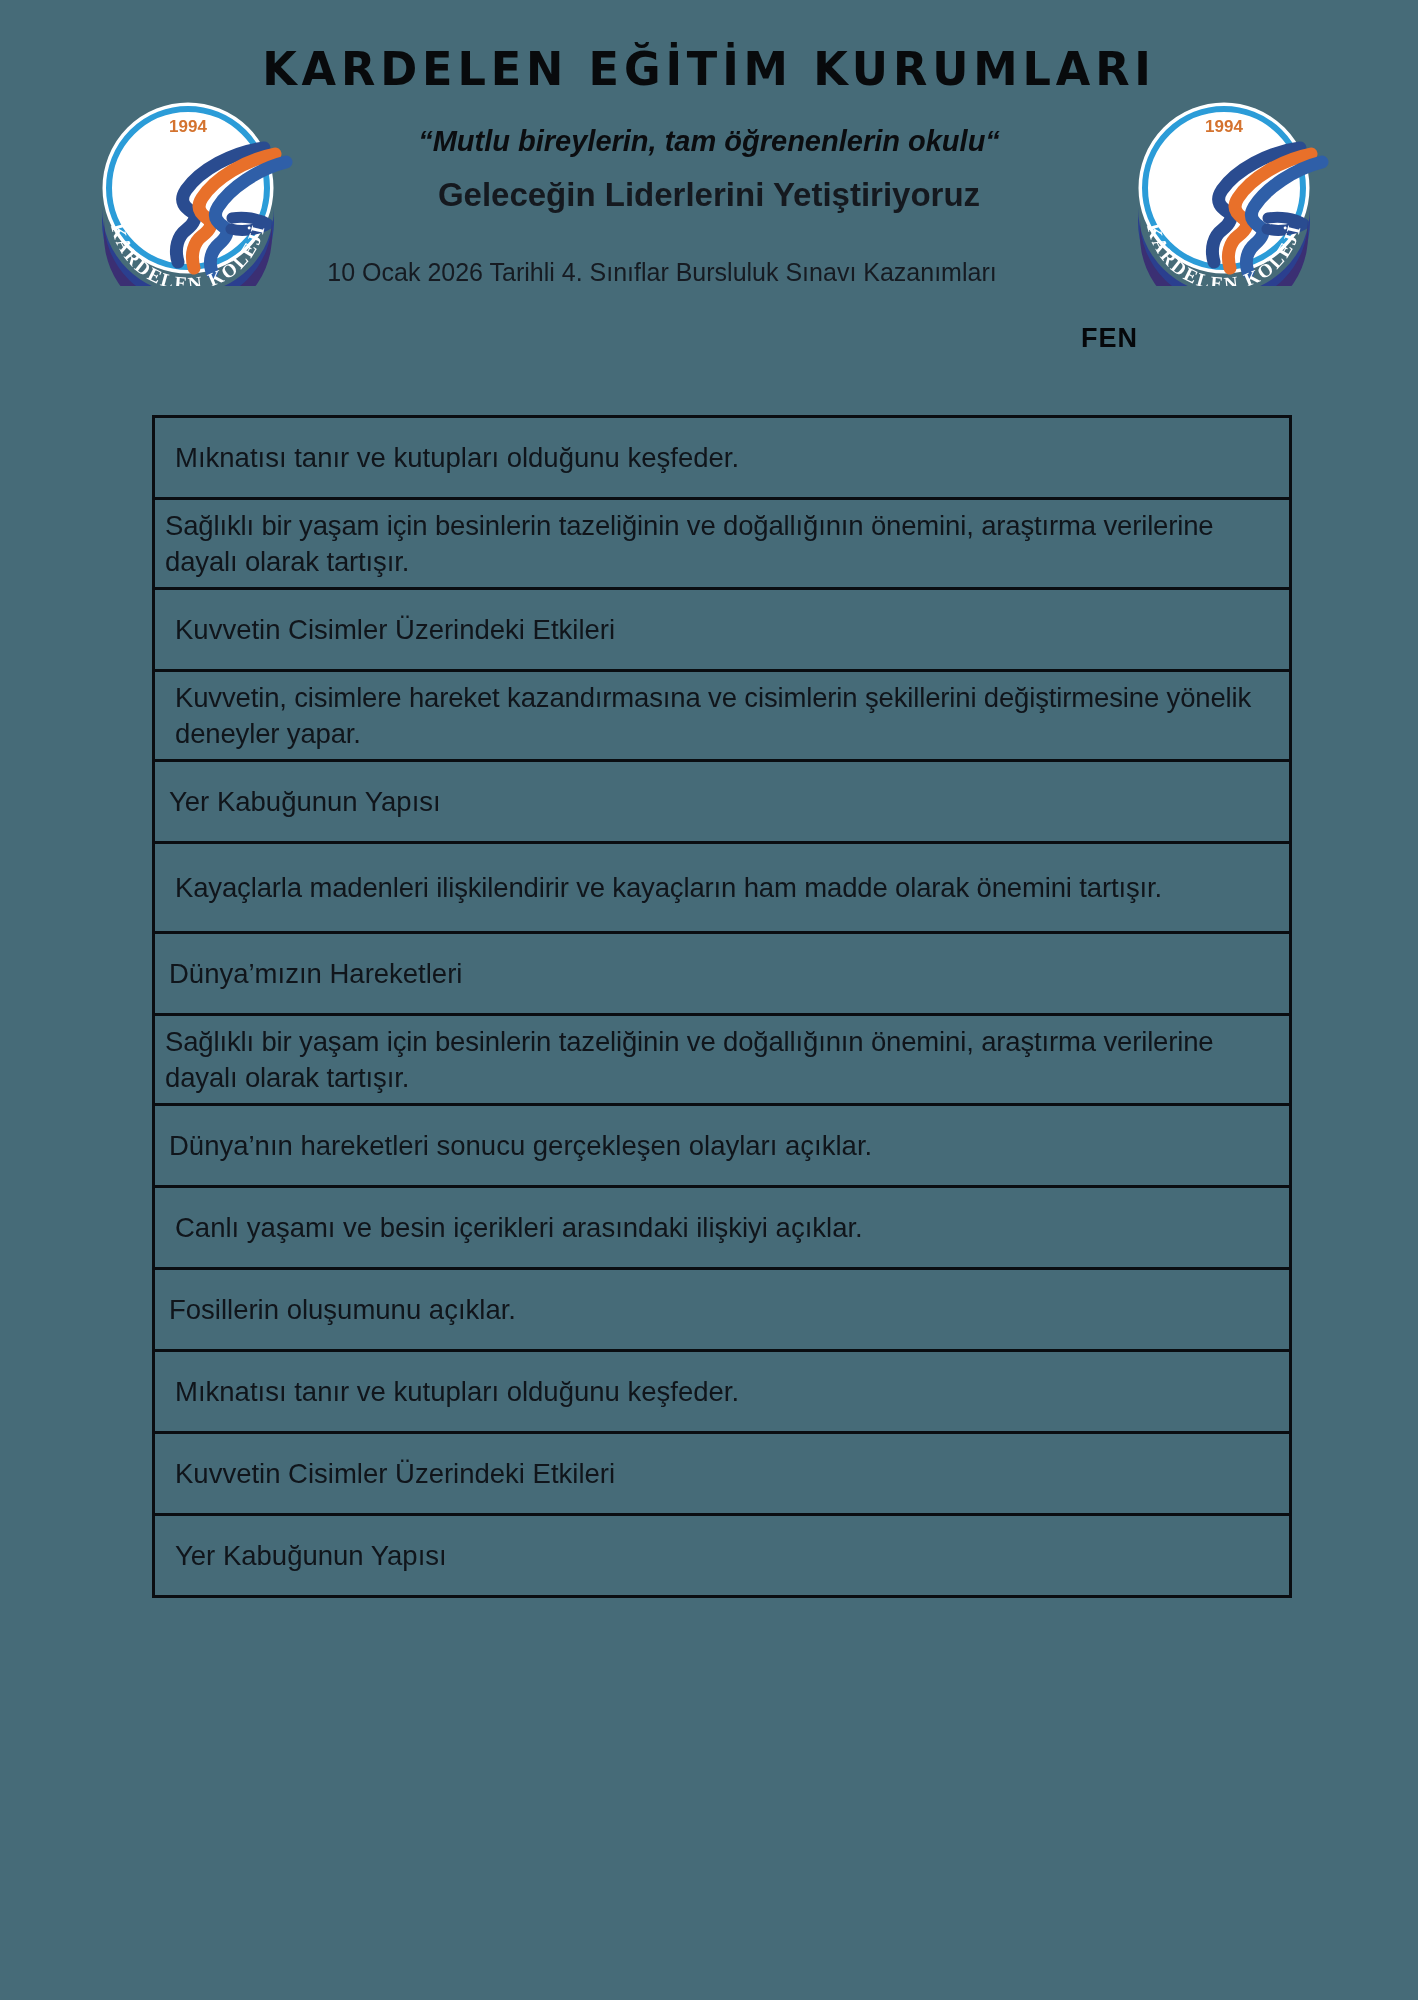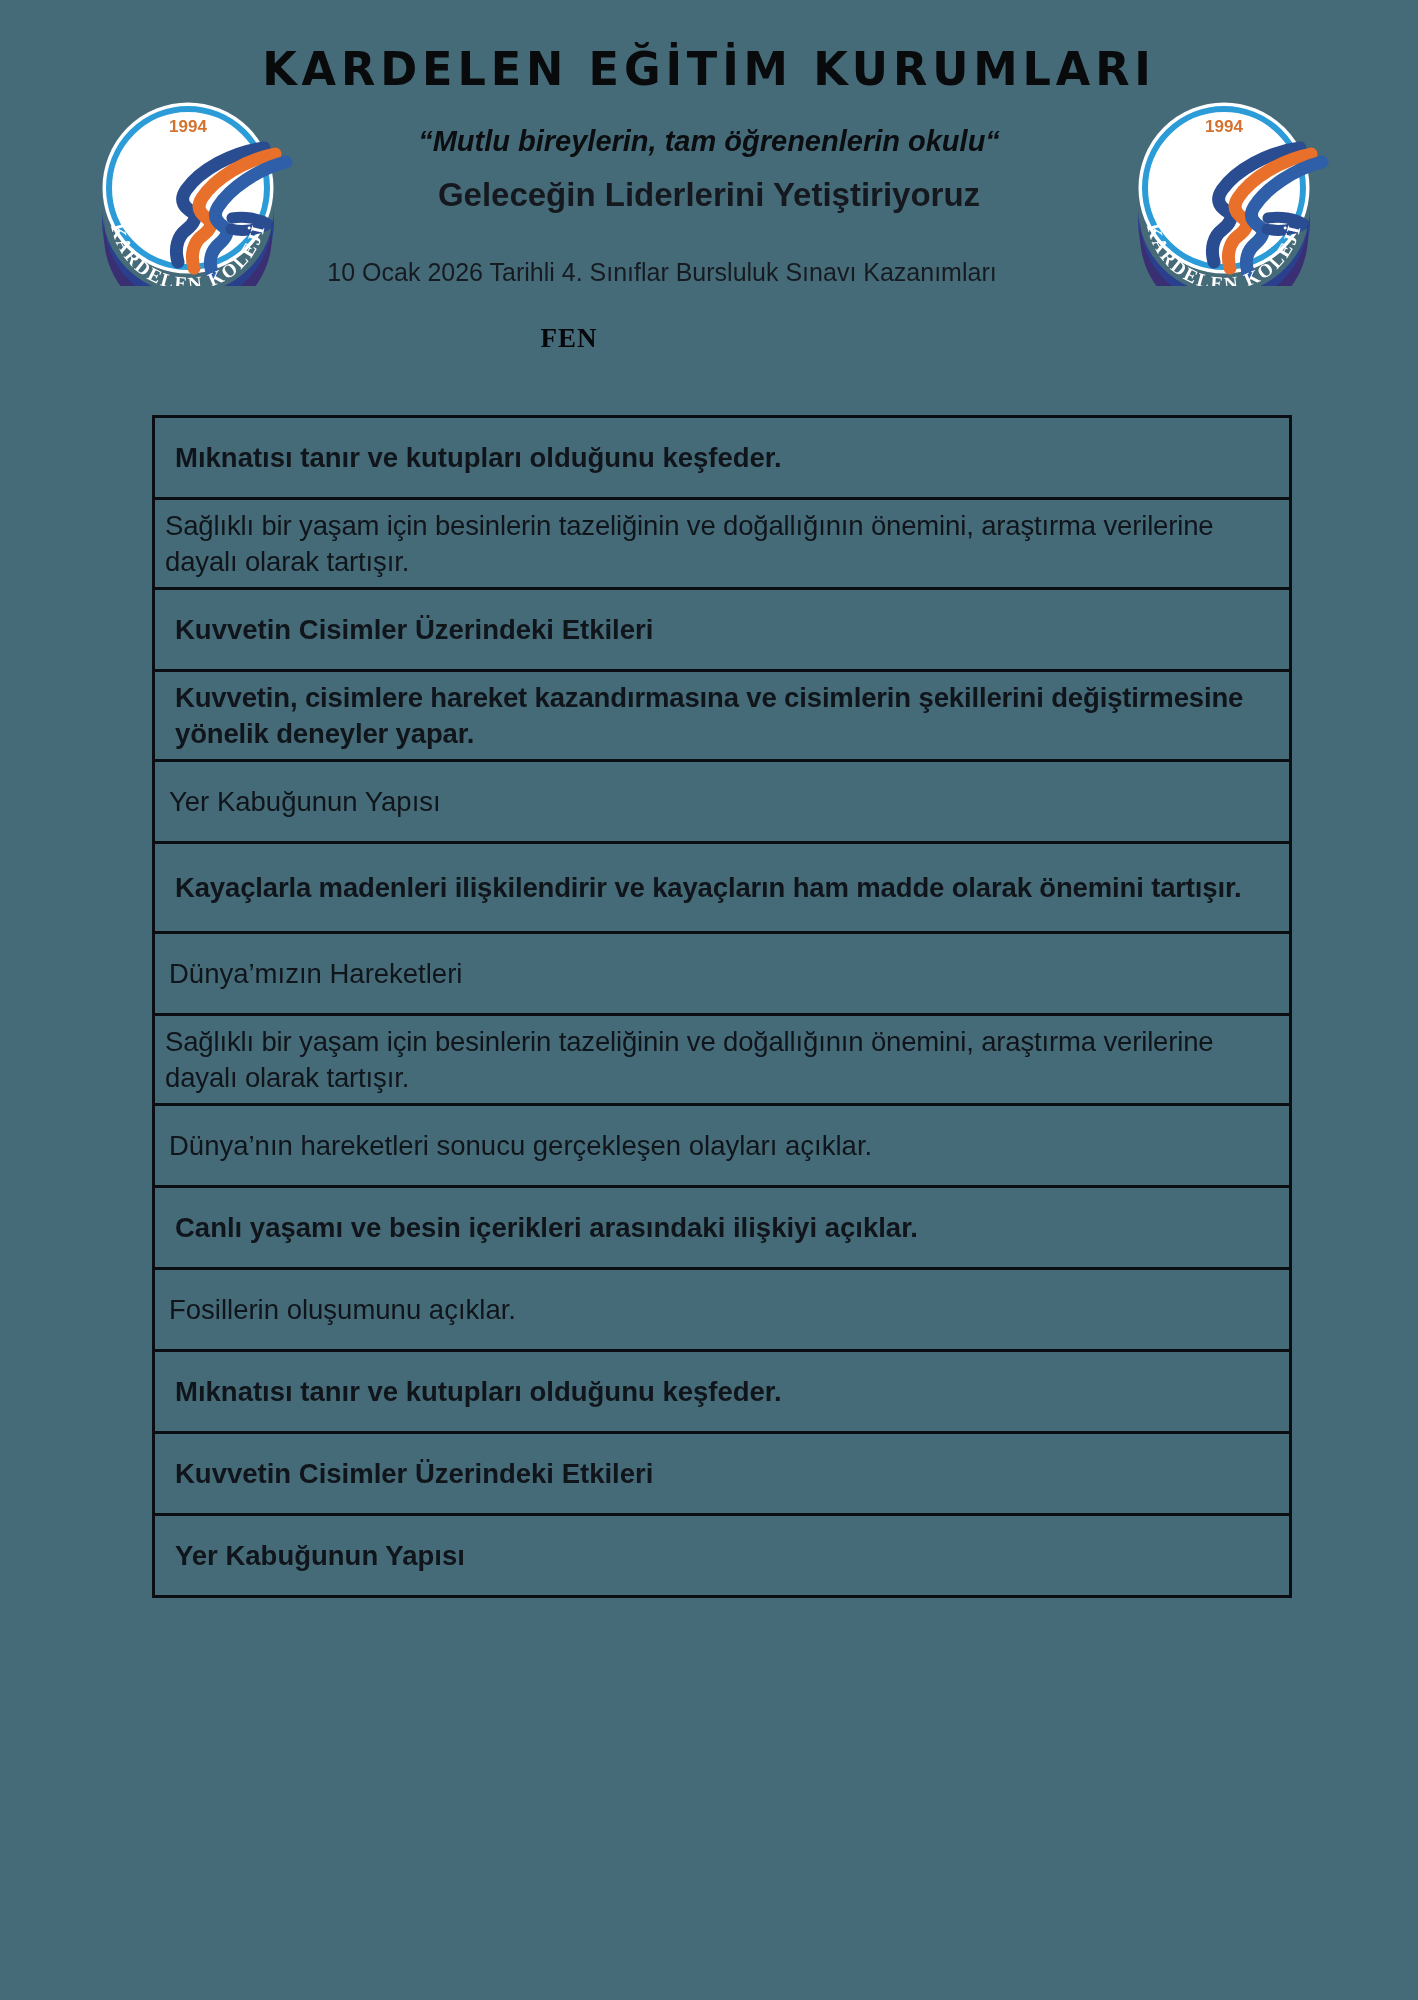--- a/index.html
+++ b/index.html
@@ -75,22 +75,22 @@
     font-size: 25px;
     color: #161b22;
     white-space: nowrap;
   }
 
   .section-name {
     position: absolute;
     top: 323px;
     left: 0;
     width: 1138px;
-    text-align: center;
-    font-family: Liberation Serif, serif;
+    text-align: right;
+    font-family: Liberation Sans, sans-serif;
     font-weight: 700;
     font-size: 27px;
     letter-spacing: 1px;
     color: #05070a;
   }
 
   .col-header {
     position: absolute;
     top: 373px;
     left: 0;
@@ -139,21 +139,20 @@
     white-space: nowrap;
   }
   .kaz-table td.two-line {
     height: 90px;
     white-space: normal;
     padding-left: 10px;
     letter-spacing: -0.15px;
   }
   .kaz-table td.indent {
     padding-left: 20px;
-    font-weight: bold;
   }
 </style>
 </head>
 <body>
 
 <div class="header">
 
   <div class="logo left">
     <svg viewBox="0 0 212 190" width="212" height="190" aria-hidden="true">
       <defs>

